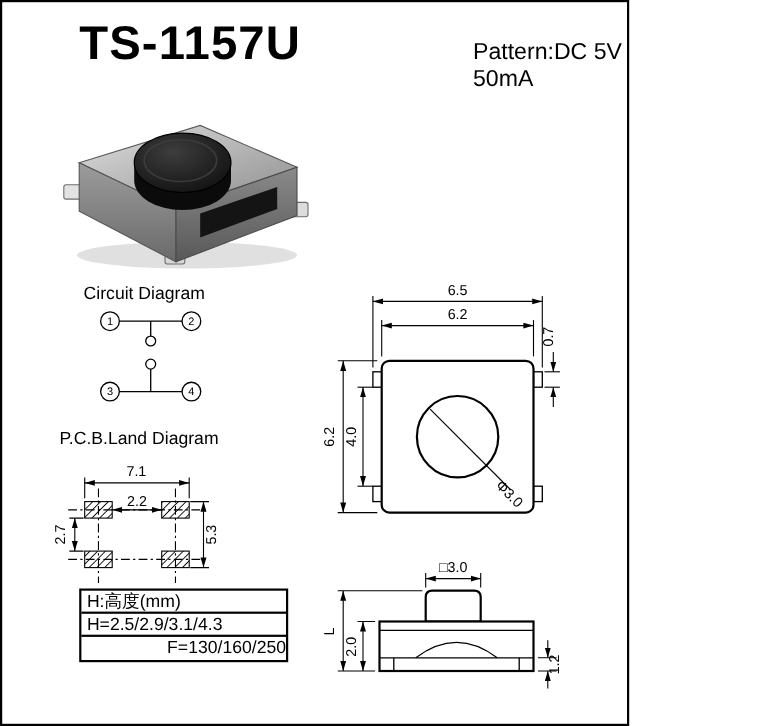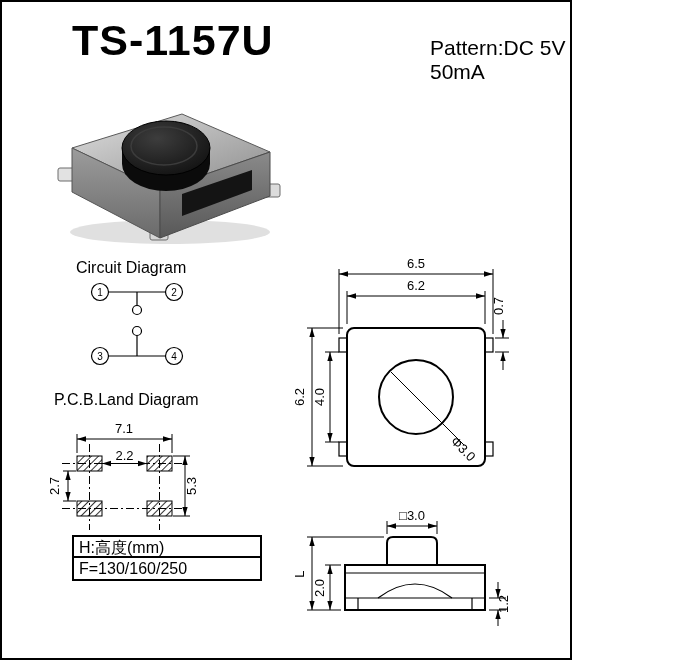--- a/index.html
+++ b/index.html
@@ -7,21 +7,21 @@
   body { font-family:"Liberation Sans", sans-serif; color:#000; }
   .page { position:relative; width:572px; height:660px; background:#fff; border:2px solid #000; overflow:hidden; }
   .abs { position:absolute; }
   .title { left:70px; top:14px; font-size:43px; font-weight:700; letter-spacing:1px; }
   .rating { left:428px; top:34px; font-size:21px; font-weight:400; }
   .section-label { font-size:16px; font-weight:400; }
   .circuit-label { left:74px; top:257px; }
   .pcb-label { left:52px; top:389px; font-size:16px; }
   .spec-table { left:50px; top:533px; width:190px; border:2px solid #000; background:#fff;margin-left:20px; }
   .spec-table .row { height:21px; line-height:21px; padding-left:5px; font-size:16px; white-space:nowrap; border-bottom:2px solid #000; }
-  .spec-table .row:last-child { border-bottom:none; }
+  .spec-table .row:last-child { border-bottom:none;text-align:right; }
   svg { display:block; position:absolute; overflow:visible; }
   svg text { font-family:"Liberation Sans", sans-serif; font-size:13px; fill:#000; }
   .pin-num { font-size:10px; }
   .thick { stroke:#000; stroke-width:2; fill:#fff; }
   .thin  { stroke:#000; stroke-width:1.2; fill:none; }
   .dim   { stroke:#000; stroke-width:1; fill:none; }
   .ext   { stroke:#000; stroke-width:1; fill:none; }
   .dash  { stroke:#000; stroke-width:1; stroke-dasharray:8 3 2 3; fill:none; }
 </style>
 </head>
@@ -142,20 +142,21 @@
     <g>
       <line class="ext" x1="123" y1="44" x2="140" y2="44"></line>
       <line class="ext" x1="123" y1="104" x2="140" y2="104"></line>
       <line class="dim" x1="135" y1="44" x2="135" y2="104" marker-start="url(#aP)" marker-end="url(#aP)"></line>
       <text transform="rotate(-90 146 74)" x="146" y="74" text-anchor="middle">5.3</text>
     </g>
   </svg>
 
   <div class="abs spec-table">
     <div class="row">H:高度(mm)</div>
+    <div class="row">H=2.5/2.9/3.1/4.3</div>
     <div class="row">F=130/160/250</div>
   </div>
 
   <svg style="left:290px; top:252px;" width="225" height="228" viewBox="0 0 225 228">
     <defs>
       <marker id="aT" markerWidth="10" markerHeight="7" refX="9.2" refY="3.5" orient="auto-start-reverse" markerUnits="userSpaceOnUse">
         <path d="M9.2,3.5 L0,0.8 L0,6.2 Z" fill="#000"></path>
       </marker>
     </defs>
     <g>

